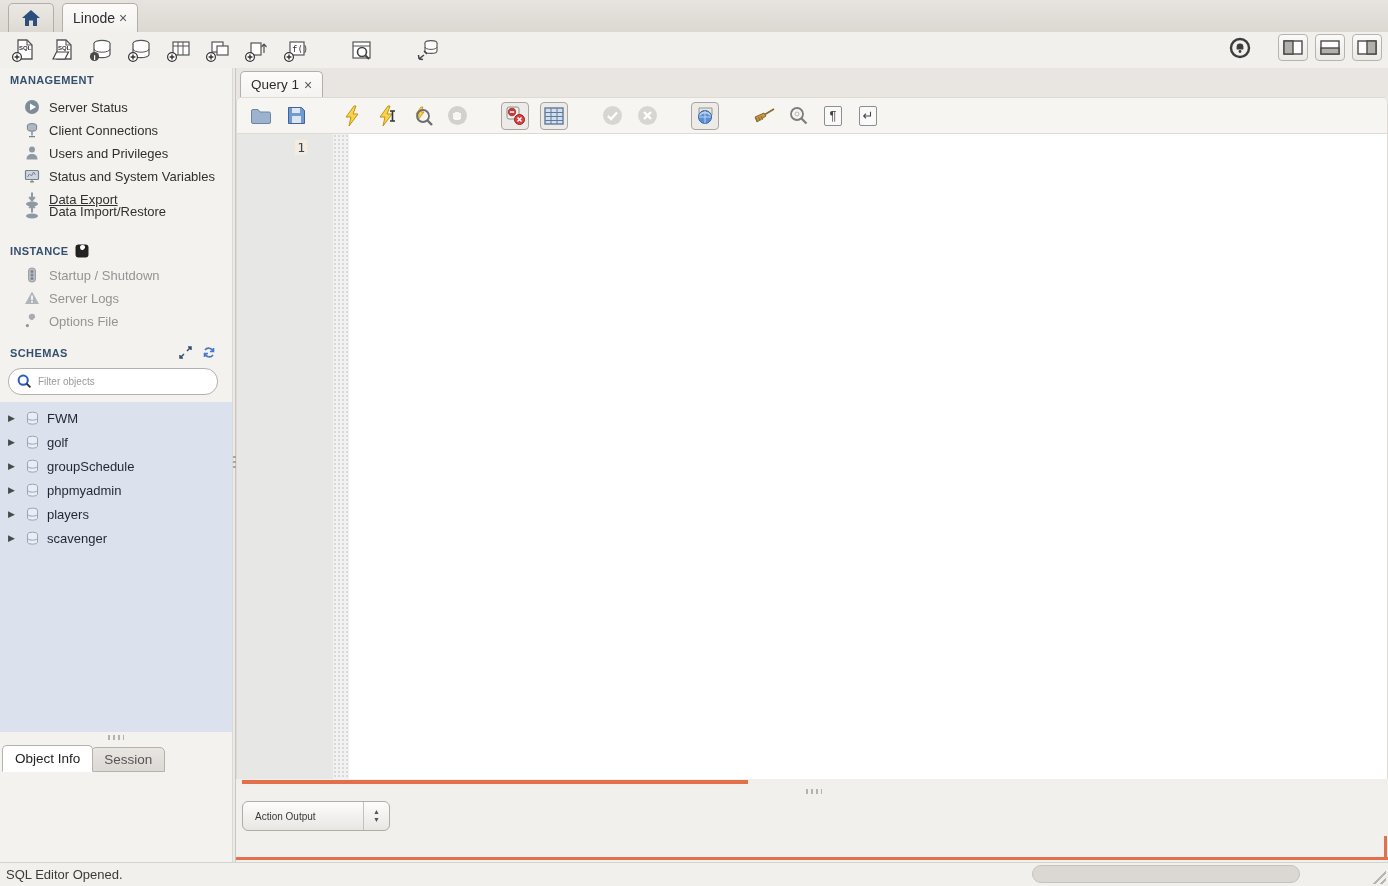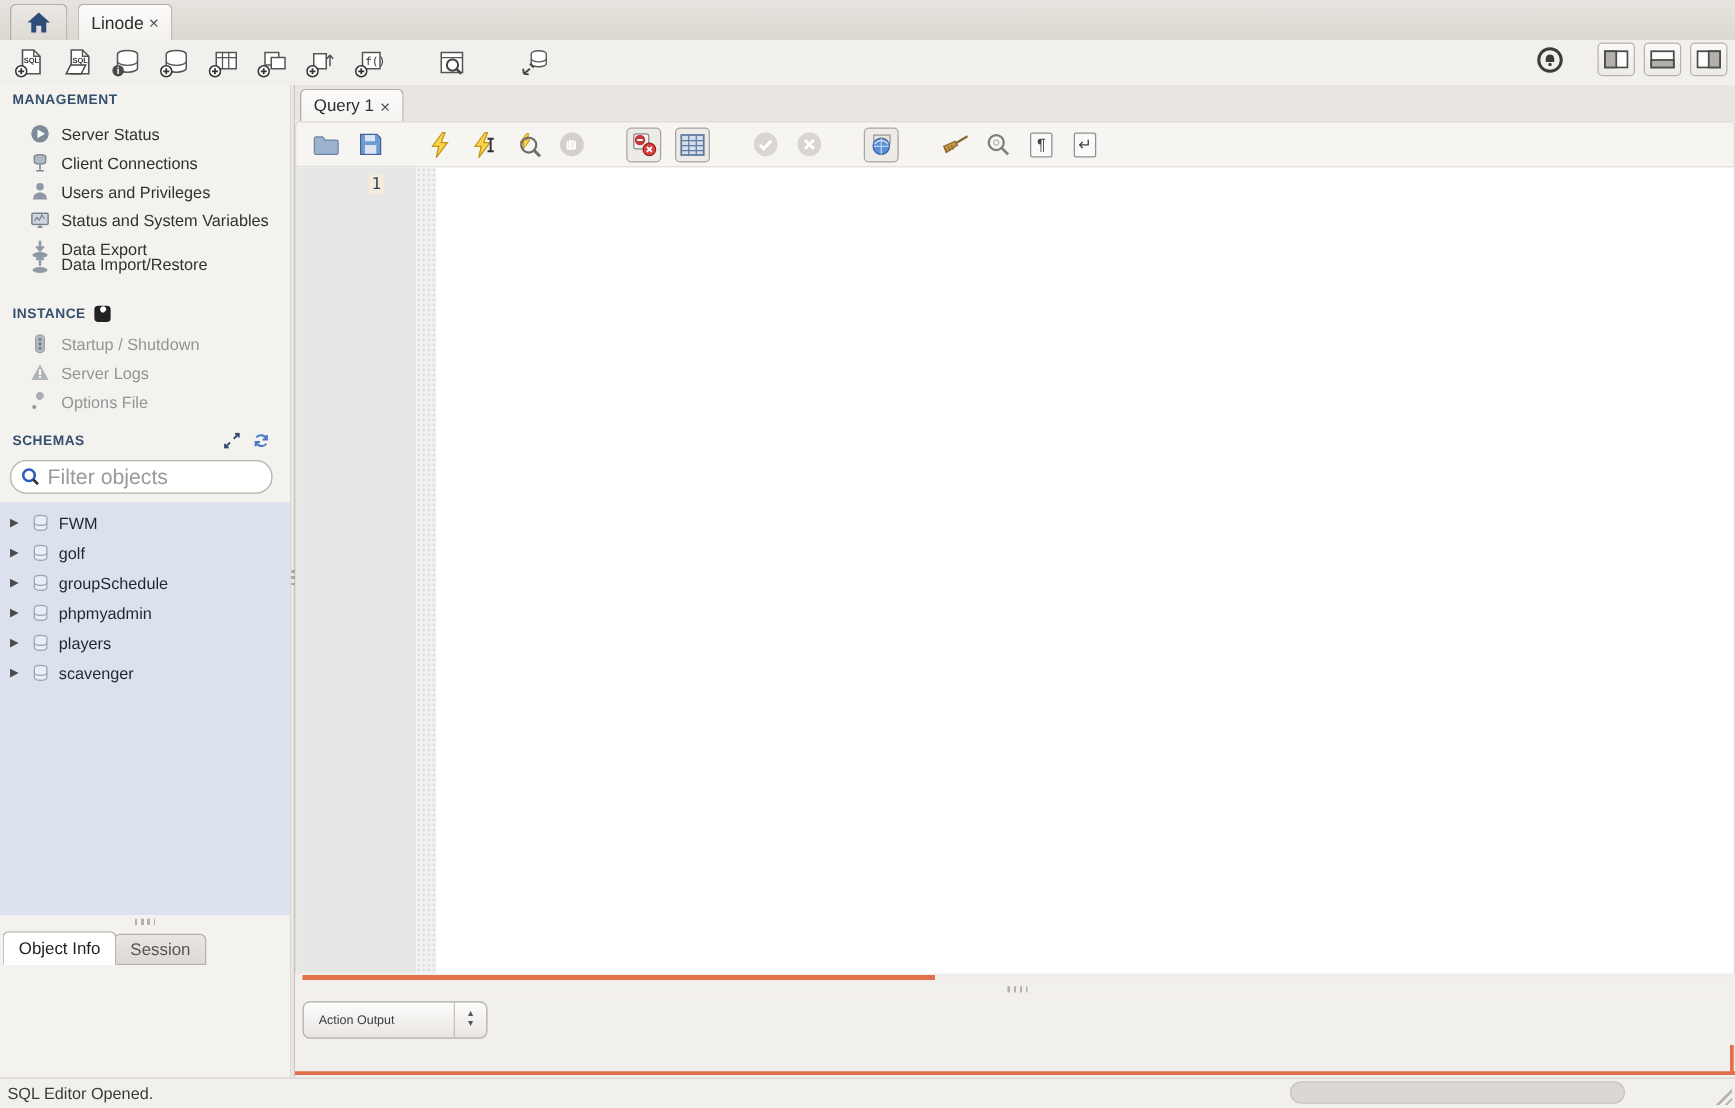--- a/index.html
+++ b/index.html
@@ -40,21 +40,21 @@
     background:repeating-linear-gradient(#a9a6a1 0 2px, transparent 2px 5px); }
   .side-header { position:absolute; left:10px; font-size:11px; font-weight:bold;
     letter-spacing:0.4px; color:#35506f; display:flex; align-items:center; gap:6px; }
   .side-item { position:absolute; left:24px; height:22px; display:flex; align-items:center; gap:9px;
     white-space:nowrap; overflow:hidden; width:208px; color:#303030; }
   .side-item.disabled { color:#949494; }
   .schema-filter { position:absolute; left:8px; top:300px; width:210px; height:27px;
     background:#fff; border:1px solid #b5b1ab; border-radius:13px; display:flex; align-items:center;
     padding:0 8px; gap:6px; }
   .schema-filter input { border:none; outline:none; flex:1; font-family:"Liberation Sans",sans-serif;
-    font-size:17px; color:#4d7c0f; background:transparent; }
+    font-size:10px; color:#4d7c0f; background:transparent; }
   .schema-filter input::placeholder { color:#9a9a9a; }
   .schema-tree { position:absolute; left:0; top:334px; width:232px; height:330px; background:#dbe2ee; }
   .schema-row { position:absolute; left:0; width:232px; height:24px; display:flex; align-items:center;
     padding-left:8px; gap:7px; color:#1e2732; }
   .tri { font-size:9px; color:#4a4a4a; width:10px; }
   .side-hgrip { position:absolute; left:108px; top:667px; width:16px; height:5px;
     background:repeating-linear-gradient(90deg,#b5b2ad 0 2px, transparent 2px 5px); }
   .info-tabs { position:absolute; left:2px; top:677px; height:27px; display:flex; }
   .info-tab { height:27px; padding:0 12px; display:flex; align-items:center;
     border:1px solid #b5b1ab; border-radius:5px 5px 0 0; font-size:13.5px; }
@@ -313,21 +313,21 @@
   <div class="side-item" style="top:97px;">
     <span>
       <svg width="16" height="16" viewBox="0 0 16 16">
           <rect x="1.5" y="2.5" width="13" height="9" rx="1" fill="#cfd6dd" stroke="#76838f" stroke-width="1.2"></rect>
           <path d="M3.5 9 l2-3 2 2 2-4 2 3" fill="none" stroke="#76838f"></path>
           <path d="M6 13.8 h4 M8 11.5 v2.3" stroke="#76838f" stroke-width="1.2"></path>
         </svg>
     </span>
     <span>Status and System Variables</span>
   </div>
-  <div class="side-item" style="top:120px;">
+  <div class="side-item" style="top:120px;text-decoration:underline;">
     <span>
       <svg width="16" height="16" viewBox="0 0 16 16">
           <ellipse cx="8" cy="13" rx="6" ry="2.4" fill="#8e99a5"></ellipse>
           <path d="M8 1.5 v7 M5.2 6 L8 9.4 L10.8 6" stroke="#8e99a5" stroke-width="2" fill="none"></path>
         </svg>
     </span>
     <span>Data Export</span>
   </div>
   <div class="side-item" style="top:132px;">
     <span>

